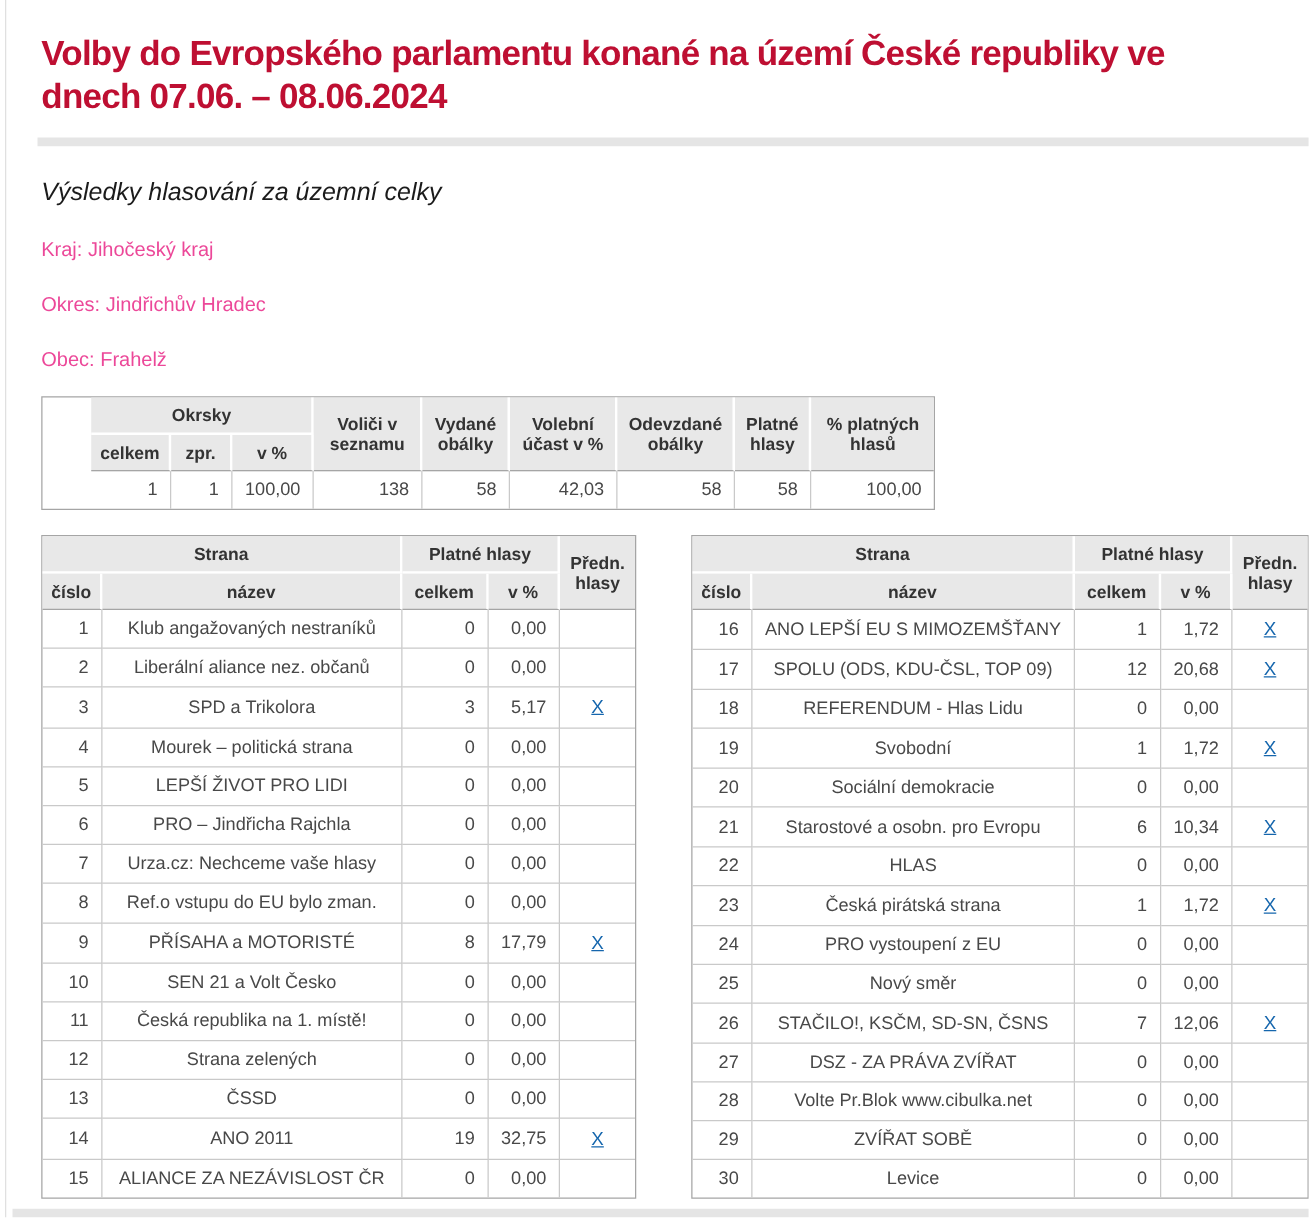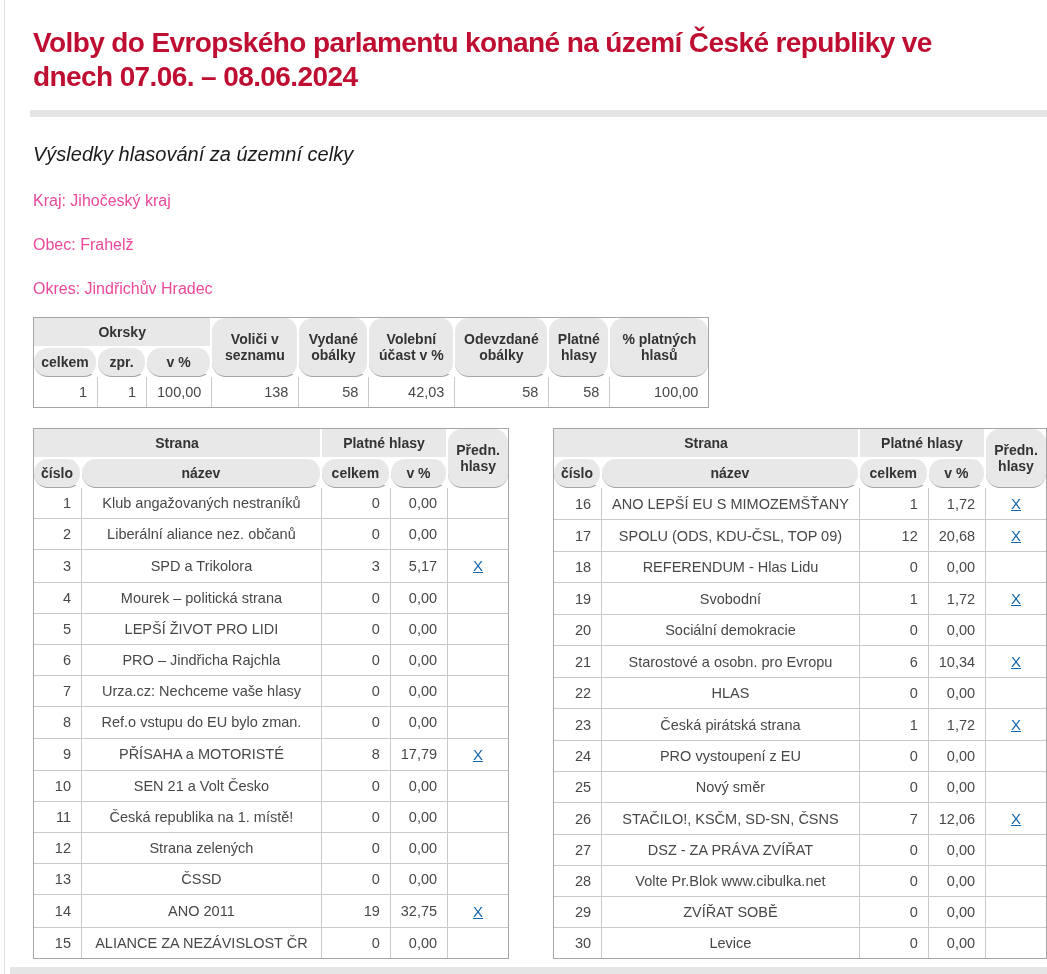--- a/index.html
+++ b/index.html
@@ -27,52 +27,52 @@
   }
   .title-divider{height:7px;background:var(--divider-gray);margin:16px 0 0 -3px;width:1017px;}
   .section-title{font-size:20px;font-weight:400;color:#1b1b1b;margin-top:26px;font-style:italic;}
   .info-line{font-size:16px;color:#ec4899;margin-top:26px;}
   table{border-collapse:separate;border-spacing:0;border:1px solid var(--border-outer);table-layout:fixed;background:#fff;}
   th{
     background:var(--header-bg);color:#333;font-weight:700;font-size:14px;
     text-align:center;vertical-align:middle;padding:6px 6px;
     border-right:2px solid #fff;border-bottom:2px solid #fff;
   }
-  th.deep{border-bottom:1px solid var(--border-outer);border-radius:14px;}
+  th.deep{border-bottom:1px solid var(--border-outer);}
   th.last{border-right:none;}
   td{
     font-size:14.5px;color:#484848;padding:7px 10px;vertical-align:middle;
     border-right:1px solid var(--border-inner);border-bottom:1px solid var(--border-inner);
     white-space:nowrap;overflow:hidden;
   }
   td:last-child{border-right:none;}
   tr:last-child td{border-bottom:none;}
   td.num{text-align:right;}
   td.name{text-align:center;}
   td.pref{text-align:center;}
-  .summary-table{margin-top:19px;}
+  .summary-table{margin-top:19px;padding-left:39px;}
   .tables-row{display:flex;gap:44px;margin-top:20px;}
   a.pref-link{color:var(--link-blue);text-decoration:underline;font-size:15px;}
 </style>
 </head>
 <body>
 
 <div class="window-edge-left"></div>
 
 <div class="content">
 
   <h1 class="page-title">Volby do Evropského parlamentu konané na území České republiky ve dnech 07.06. – 08.06.2024</h1>
 
   <div class="title-divider"></div>
 
   <div class="section-title">Výsledky hlasování za územní celky</div>
 
   <div class="info-line">Kraj: Jihočeský kraj</div>
+  <div class="info-line">Okres: Jindřichův Hradec</div>
   <div class="info-line">Obec: Frahelž</div>
-  <div class="info-line">Okres: Jindřichův Hradec</div>
 
   <table class="summary-table">
     <colgroup>
       <col style="width:64px">
         <col style="width:49px">
         <col style="width:58px">
       <col style="width:87px">
         <col style="width:70px">
         <col style="width:86px">
       <col style="width:94px">

